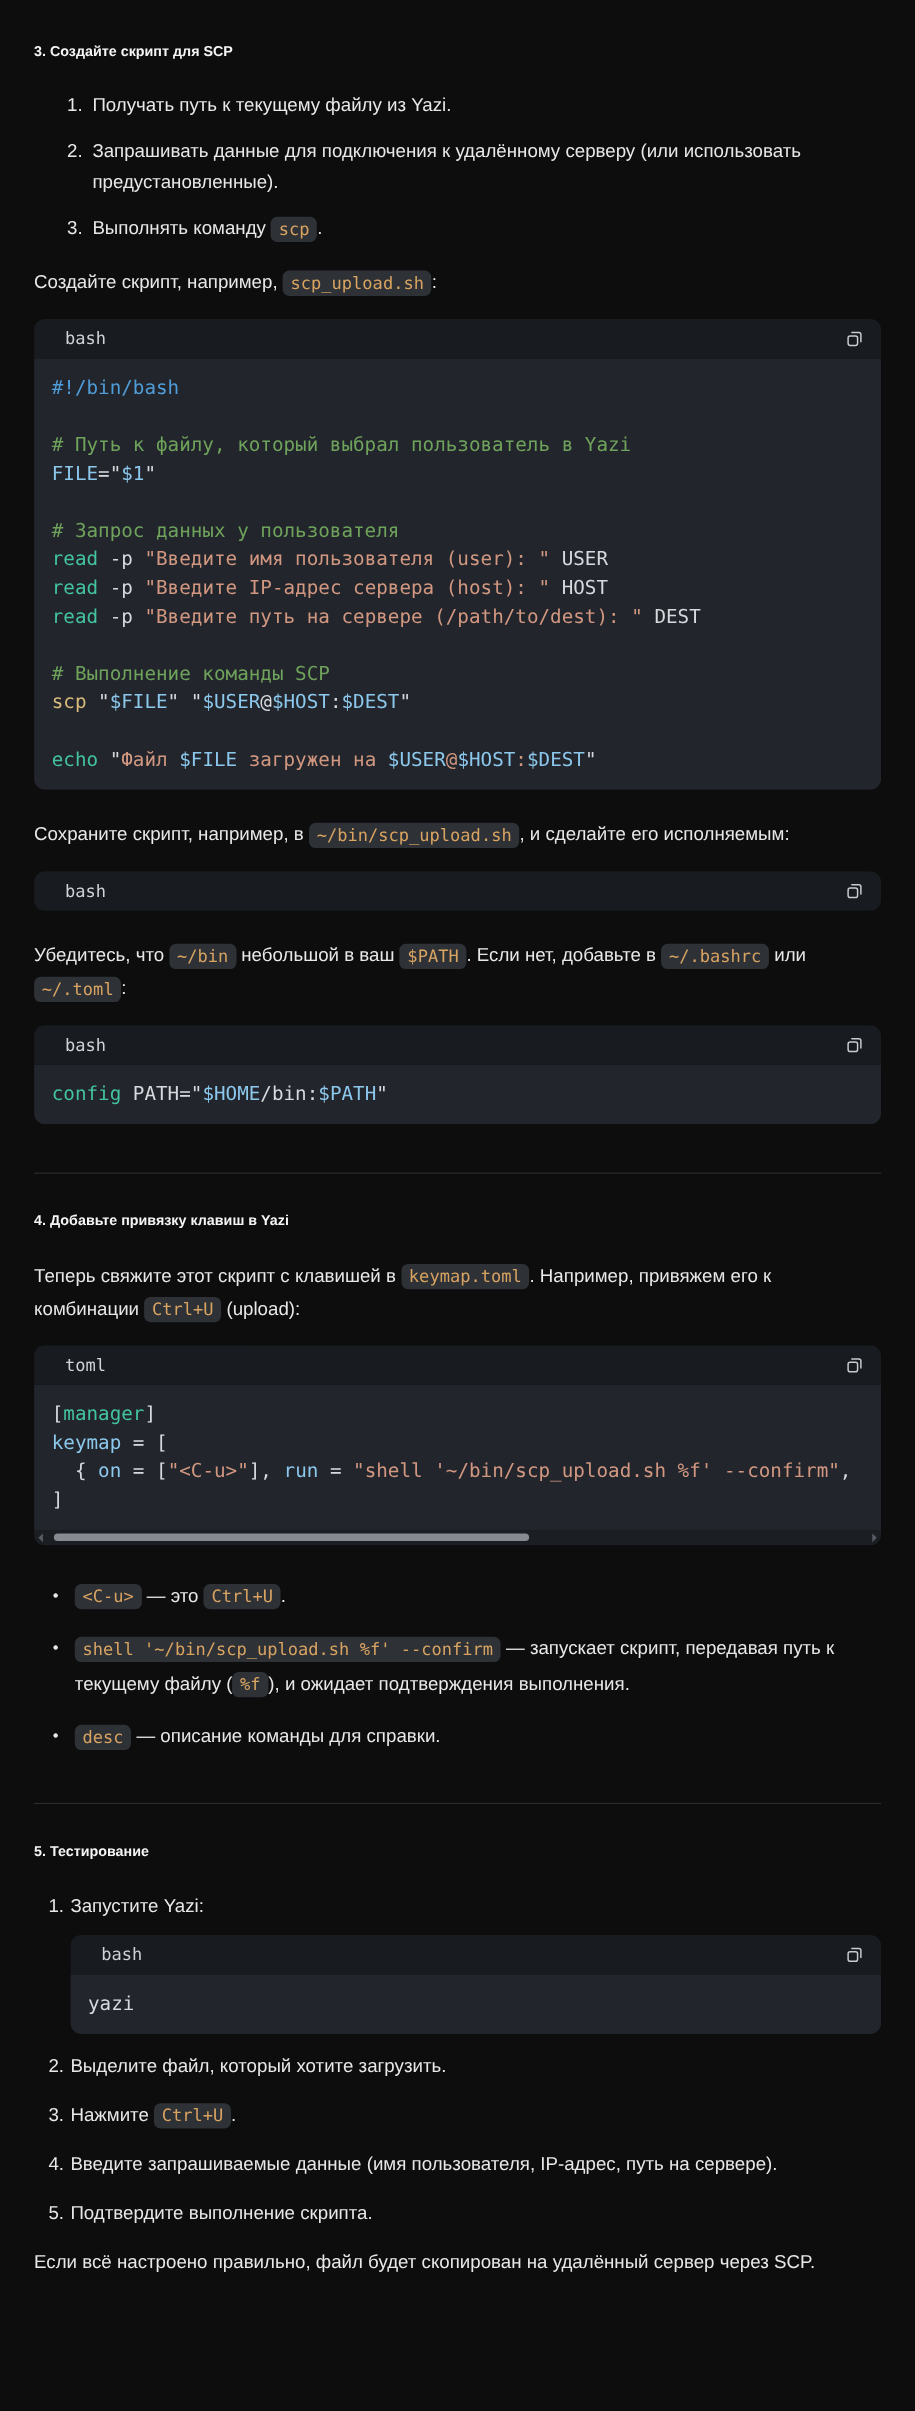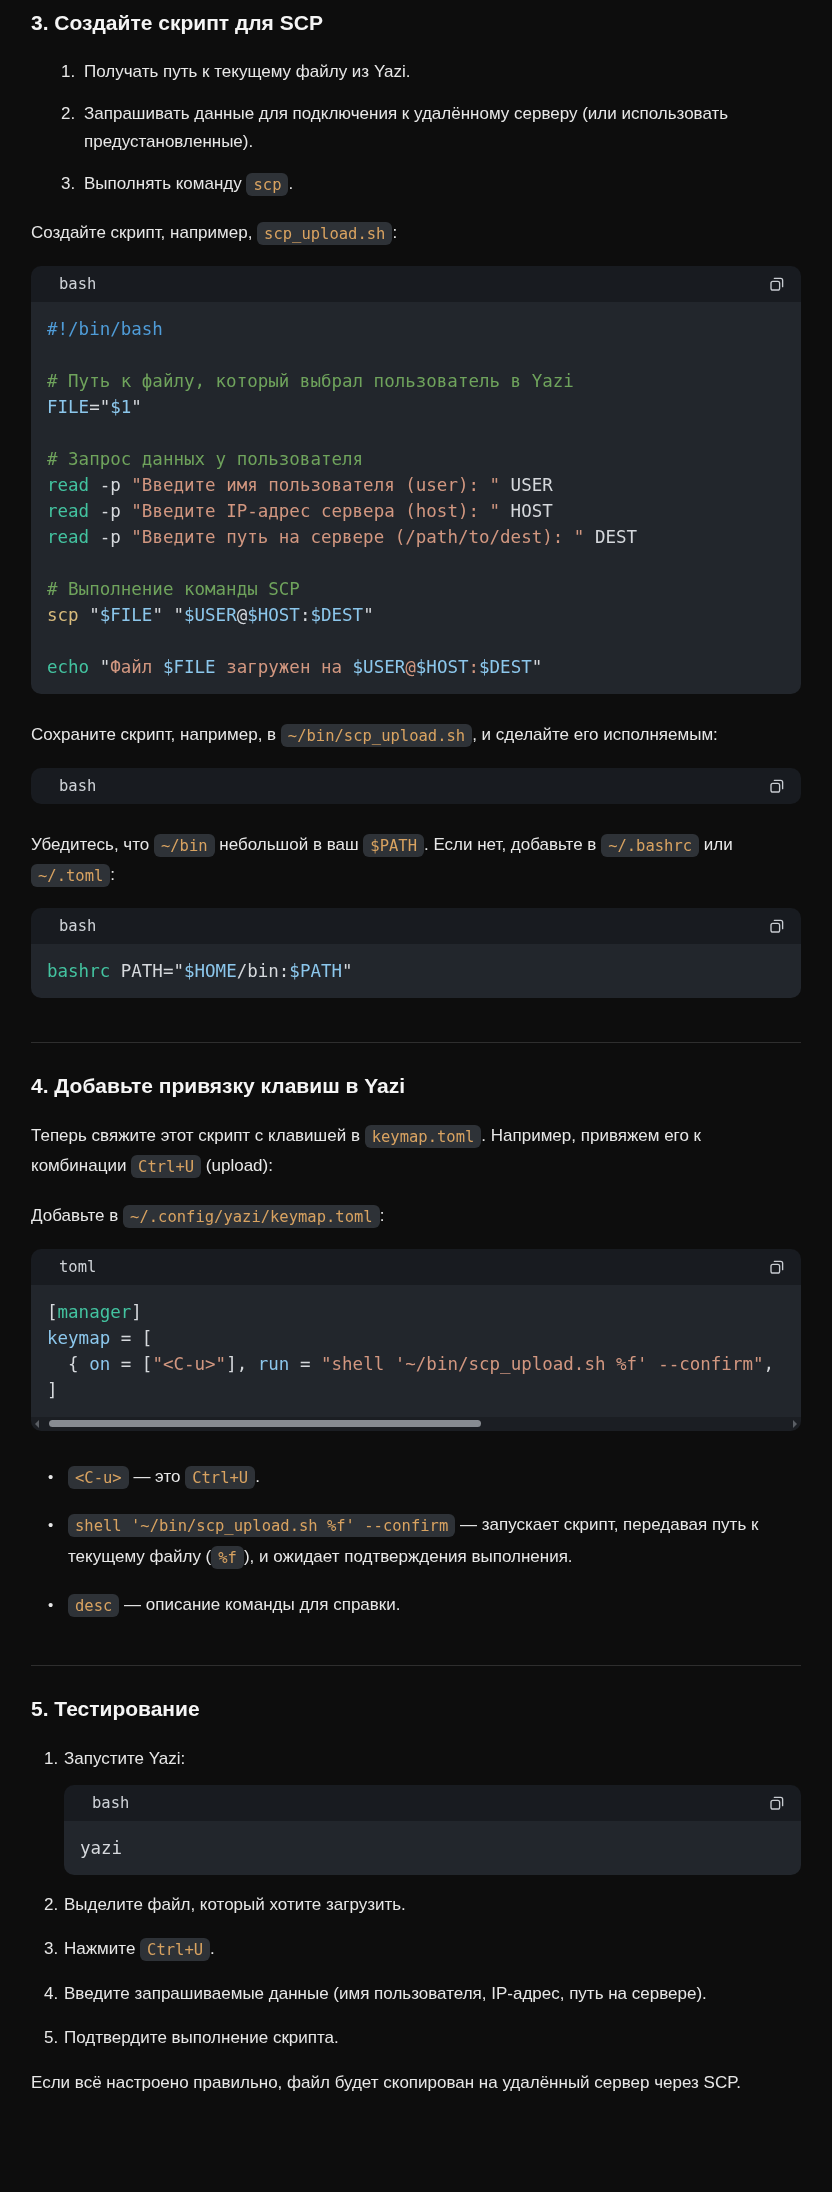--- a/index.html
+++ b/index.html
@@ -5,21 +5,21 @@
   * { box-sizing: border-box; }
   html,body { margin:0; padding:0; }
   body {
     width:832px; height:2192px; overflow:hidden;
     background:var(--c-page_bg,#0d0d0d);
     color:var(--c-text,#e8e8e8);
     font-family:"Liberation Sans",sans-serif;
     font-size:17px;
   }
   .content { padding:8px 31px 0; }
-  h3.sec-heading { font-size:21px; line-height:30px; font-weight:700; color:var(--c-heading,#f5f5f5); margin:0 0 0; }
+  h3.sec-heading { font-size:13px; line-height:30px; font-weight:700; color:var(--c-heading,#f5f5f5); margin:24px 0 0; }
   h3.sec-heading.later { margin-top:28px; }
   p.para { margin:20px 0 0; line-height:30px; }
   p.para.mt26 { margin-top:26px; }
   p.para.outro { margin-top:16px; }
 
   ol.list-a { margin:20px 0 0; padding:0; list-style:none; counter-reset:na; }
   ol.list-a > li { counter-increment:na; position:relative; padding-left:53px; line-height:28px; margin:0 0 14px; }
   ol.list-a > li::before { content:counter(na) "."; position:absolute; left:30px; }
 
   ol.list-b { margin:20px 0 0; padding:0; list-style:none; counter-reset:nb; }
@@ -111,28 +111,27 @@
   <div class="codeblock">
     <div class="code-header">
       <span class="code-lang">bash</span>
       <button class="copy-btn">
         <svg width="18" height="18" viewBox="0 0 24 24" fill="none" stroke="#c8ccd1" stroke-width="1.8" stroke-linecap="round" stroke-linejoin="round">
           <rect x="4" y="8.5" width="11.5" height="11.5" rx="2.5"></rect>
           <path d="M8.5 4.5h8.5a2.5 2.5 0 0 1 2.5 2.5v8.5"></path>
         </svg>
       </button>
     </div>
-    <div class="code-body"><div class="code-line"><span class="kw">bashrc</span><span class="pl"> PATH="</span><span class="var">$HOME</span><span class="pl">/bin:</span><span class="var">$PATH</span><span class="pl">"</span></div></div>
+    <div class="code-body"><div class="code-line"><span class="kw">config</span><span class="pl"> PATH="</span><span class="var">$HOME</span><span class="pl">/bin:</span><span class="var">$PATH</span><span class="pl">"</span></div></div>
   </div>
 
   <hr class="divider">
 
   <h3 class="sec-heading later">4. Добавьте привязку клавиш в Yazi</h3>
   <p class="para"><span>Теперь свяжите этот скрипт с клавишей в </span><code class="ic">keymap.toml</code><span>. Например, привяжем его к комбинации </span><code class="ic">Ctrl+U</code><span> (upload):</span></p>
-  <p class="para"><span>Добавьте в </span><code class="ic">~/.config/yazi/keymap.toml</code><span>:</span></p>
 
   <div class="codeblock">
     <div class="code-header">
       <span class="code-lang">toml</span>
       <button class="copy-btn">
         <svg width="18" height="18" viewBox="0 0 24 24" fill="none" stroke="#c8ccd1" stroke-width="1.8" stroke-linecap="round" stroke-linejoin="round">
           <rect x="4" y="8.5" width="11.5" height="11.5" rx="2.5"></rect>
           <path d="M8.5 4.5h8.5a2.5 2.5 0 0 1 2.5 2.5v8.5"></path>
         </svg>
       </button>

